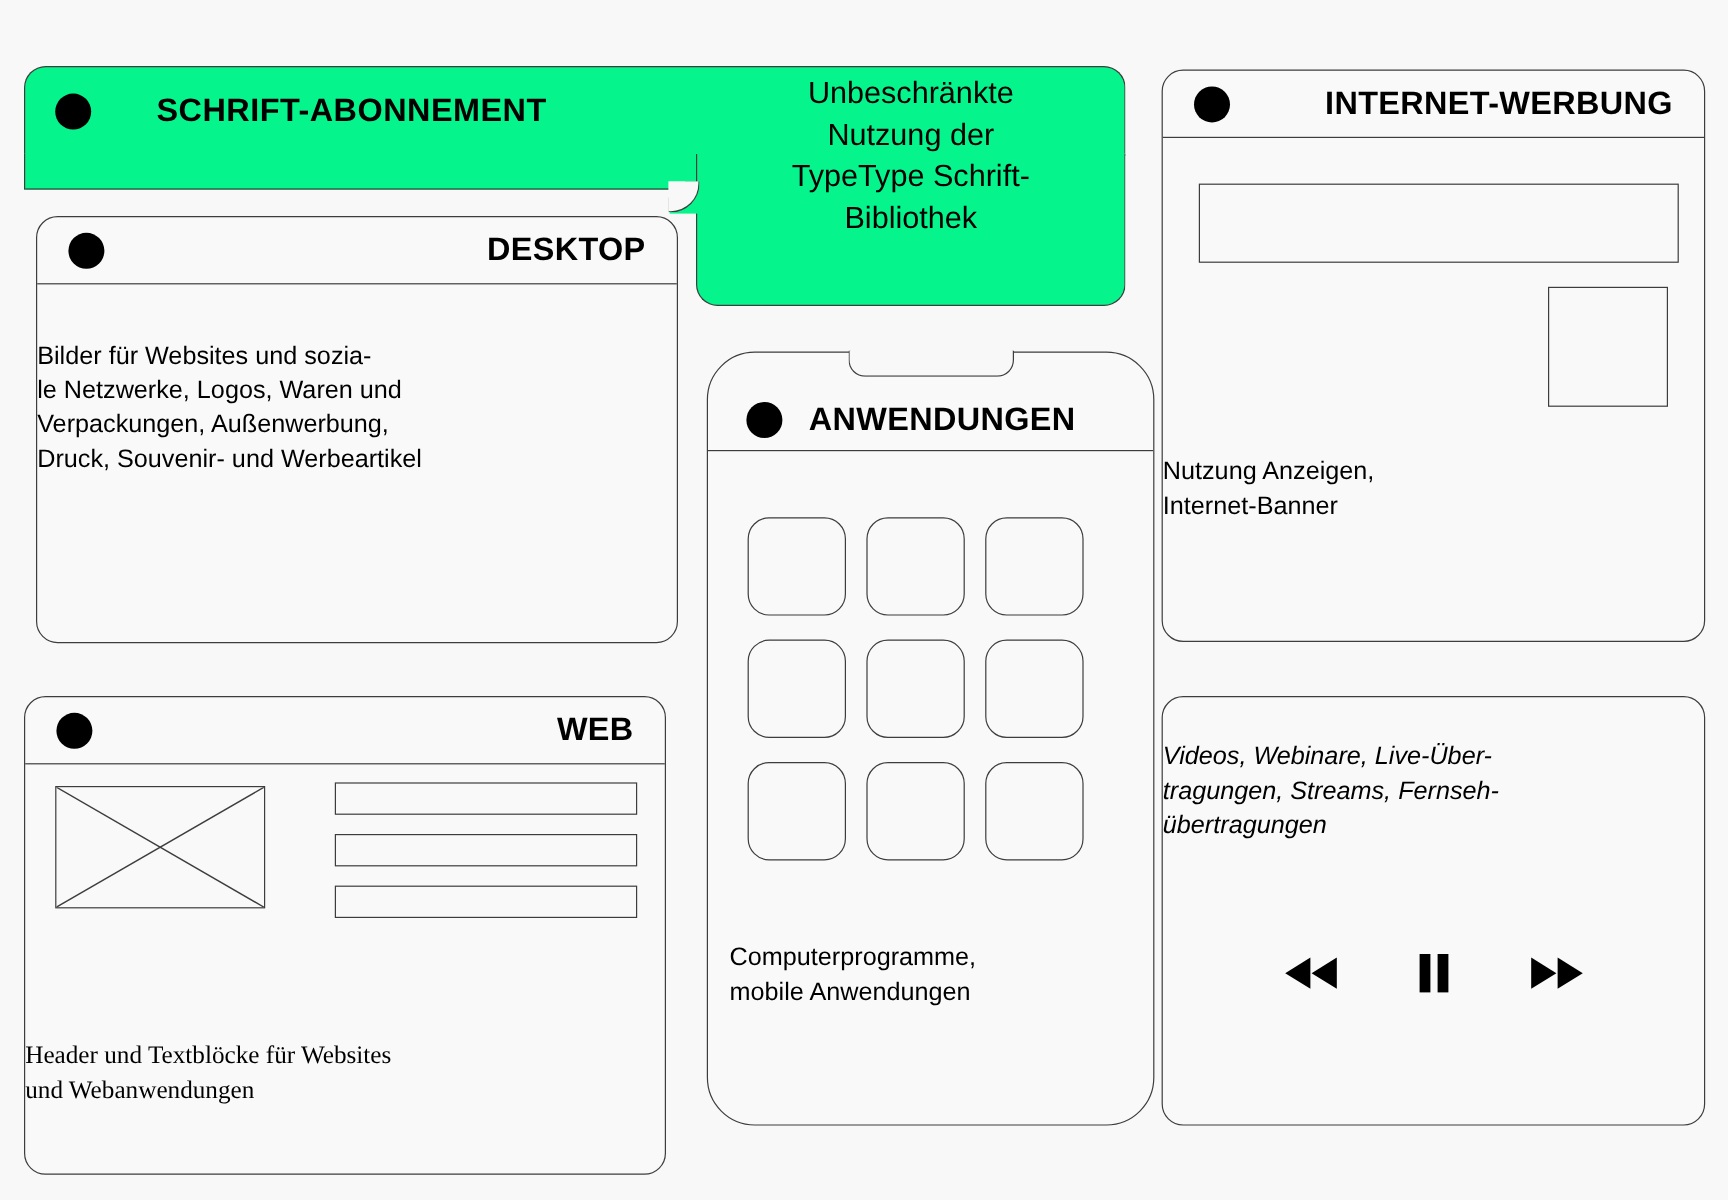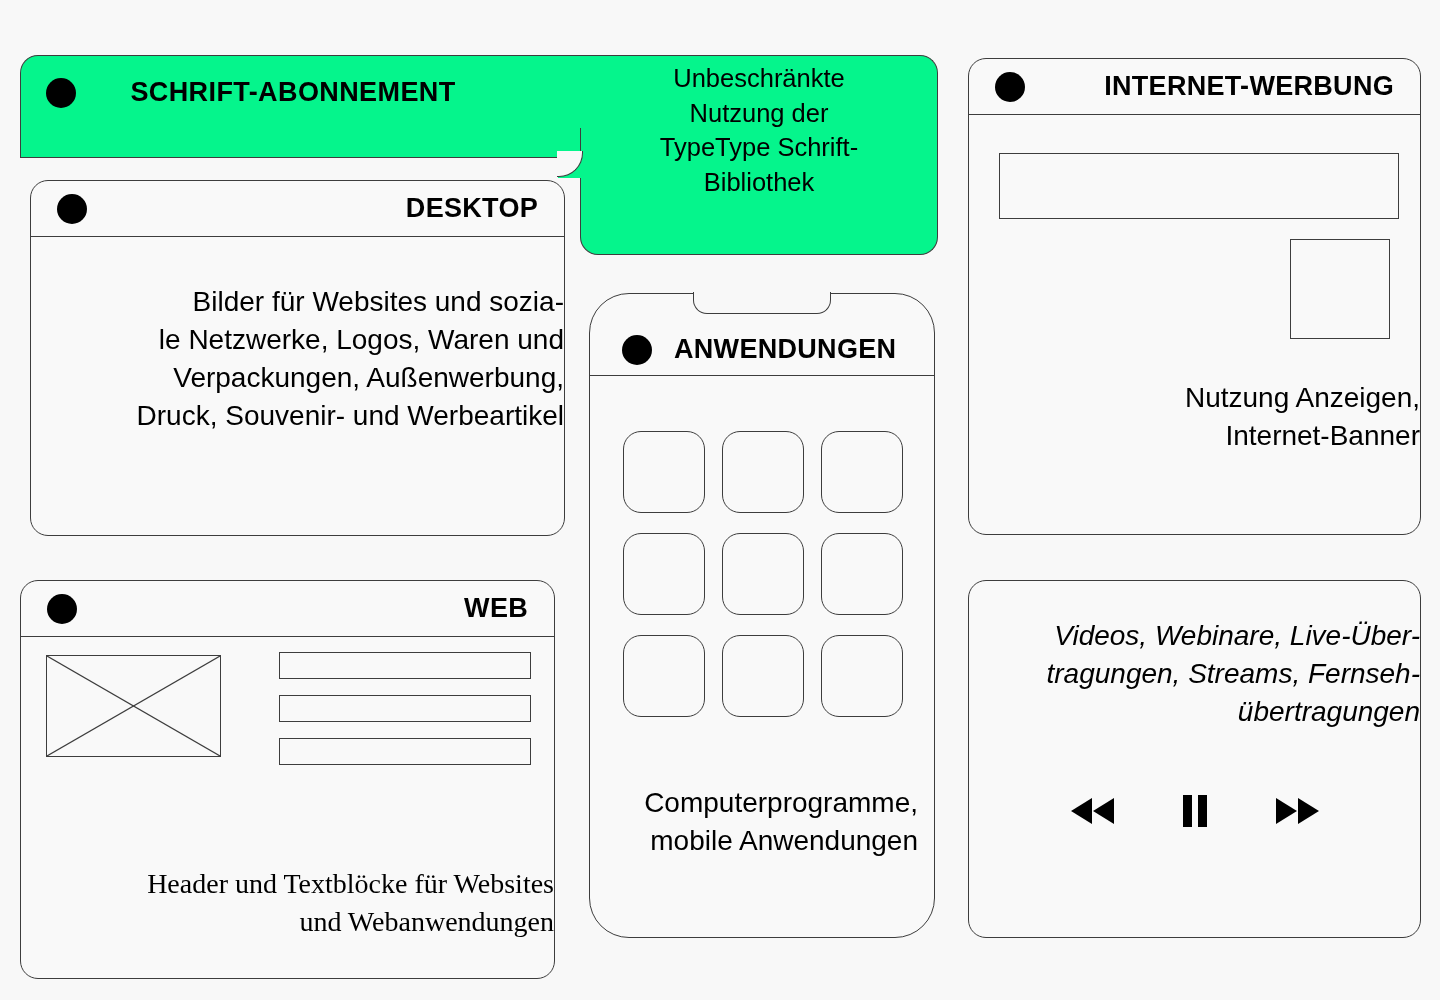--- a/index.html
+++ b/index.html
@@ -54,23 +54,23 @@
     font-weight: 700;
     letter-spacing: 0.3px;
     padding-right: 26px;
     white-space: nowrap;
   }
   .card-body {
     position: relative;
     box-sizing: border-box;
   }
   .body-text {
-    font-size: 28px;
+    font-size: 21px;
     line-height: 1.36;
-    text-align: right;
+    text-align: left;
     white-space: pre-line;
   }
 
   
   #hero {
     position: absolute;
     left: 20px;
     top: 55px;
     width: 918px;
     height: 200px;
@@ -196,20 +196,21 @@
   }
   #web .body-text { position: absolute; left: 0; top: 228px; width: 100%; font-family: Liberation Serif, serif; }
 
   
   #phone {
     position: absolute;
     left: 589px;
     top: 293px;
     width: 346px;
     height: 645px;
+    padding-left: 27px;
   }
   .phone-shell {
     position: absolute;
     inset: 0;
     border: 1.4px solid #3d3d3d;
     border-radius: 40px;
     background: #f9f9f9;
     box-sizing: border-box;
     overflow: hidden;
   }

